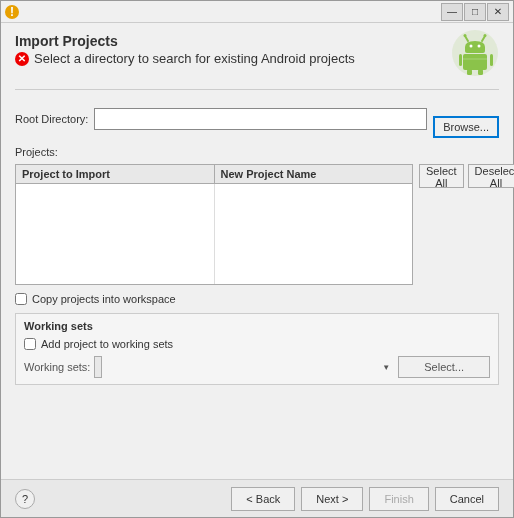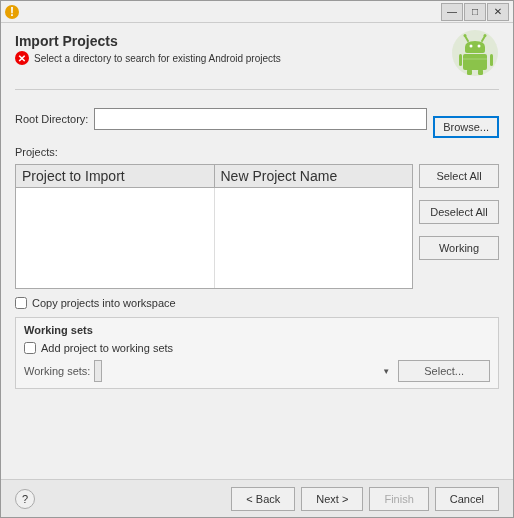--- a/index.html
+++ b/index.html
@@ -120,21 +120,21 @@
       display: flex;
       align-items: center;
       justify-content: center;
       color: white;
       font-size: 10px;
       font-weight: bold;
       flex-shrink: 0;
     }
 
     .subtitle-text {
-      font-size: 10px;
+      font-size: 13px;
       color: #333;
     }
 
     .separator {
       height: 1px;
       background: #ccc;
       margin: 4px 0;
     }
 
     .root-dir-row {
@@ -193,22 +193,22 @@
 
     .table-header {
       display: flex;
       background: #e8e8e8;
       border-bottom: 1px solid #aaa;
     }
 
     .table-header-cell {
       flex: 1;
       padding: 3px 6px;
-      font-size: 14px;
-      font-weight: normal;
+      font-size: 11px;
+      font-weight: bold;
       color: #333;
       border-right: 1px solid #aaa;
     }
 
     .table-header-cell:last-child {
       border-right: none;
     }
 
     .table-body {
       flex: 1;
@@ -220,22 +220,22 @@
       border-right: 1px solid #ddd;
       min-height: 100px;
     }
 
     .table-col:last-child {
       border-right: none;
     }
 
     .projects-buttons {
       display: flex;
-      flex-direction: column;
-      gap: 12px;
+      flex-direction: row;
+      gap: 4px;
       width: 80px;
     }
 
     .action-btn {
       height: 24px;
       padding: 0 6px;
       background: #f0f0f0;
       border: 1px solid #aaa;
       cursor: pointer;
       font-size: 11px;

